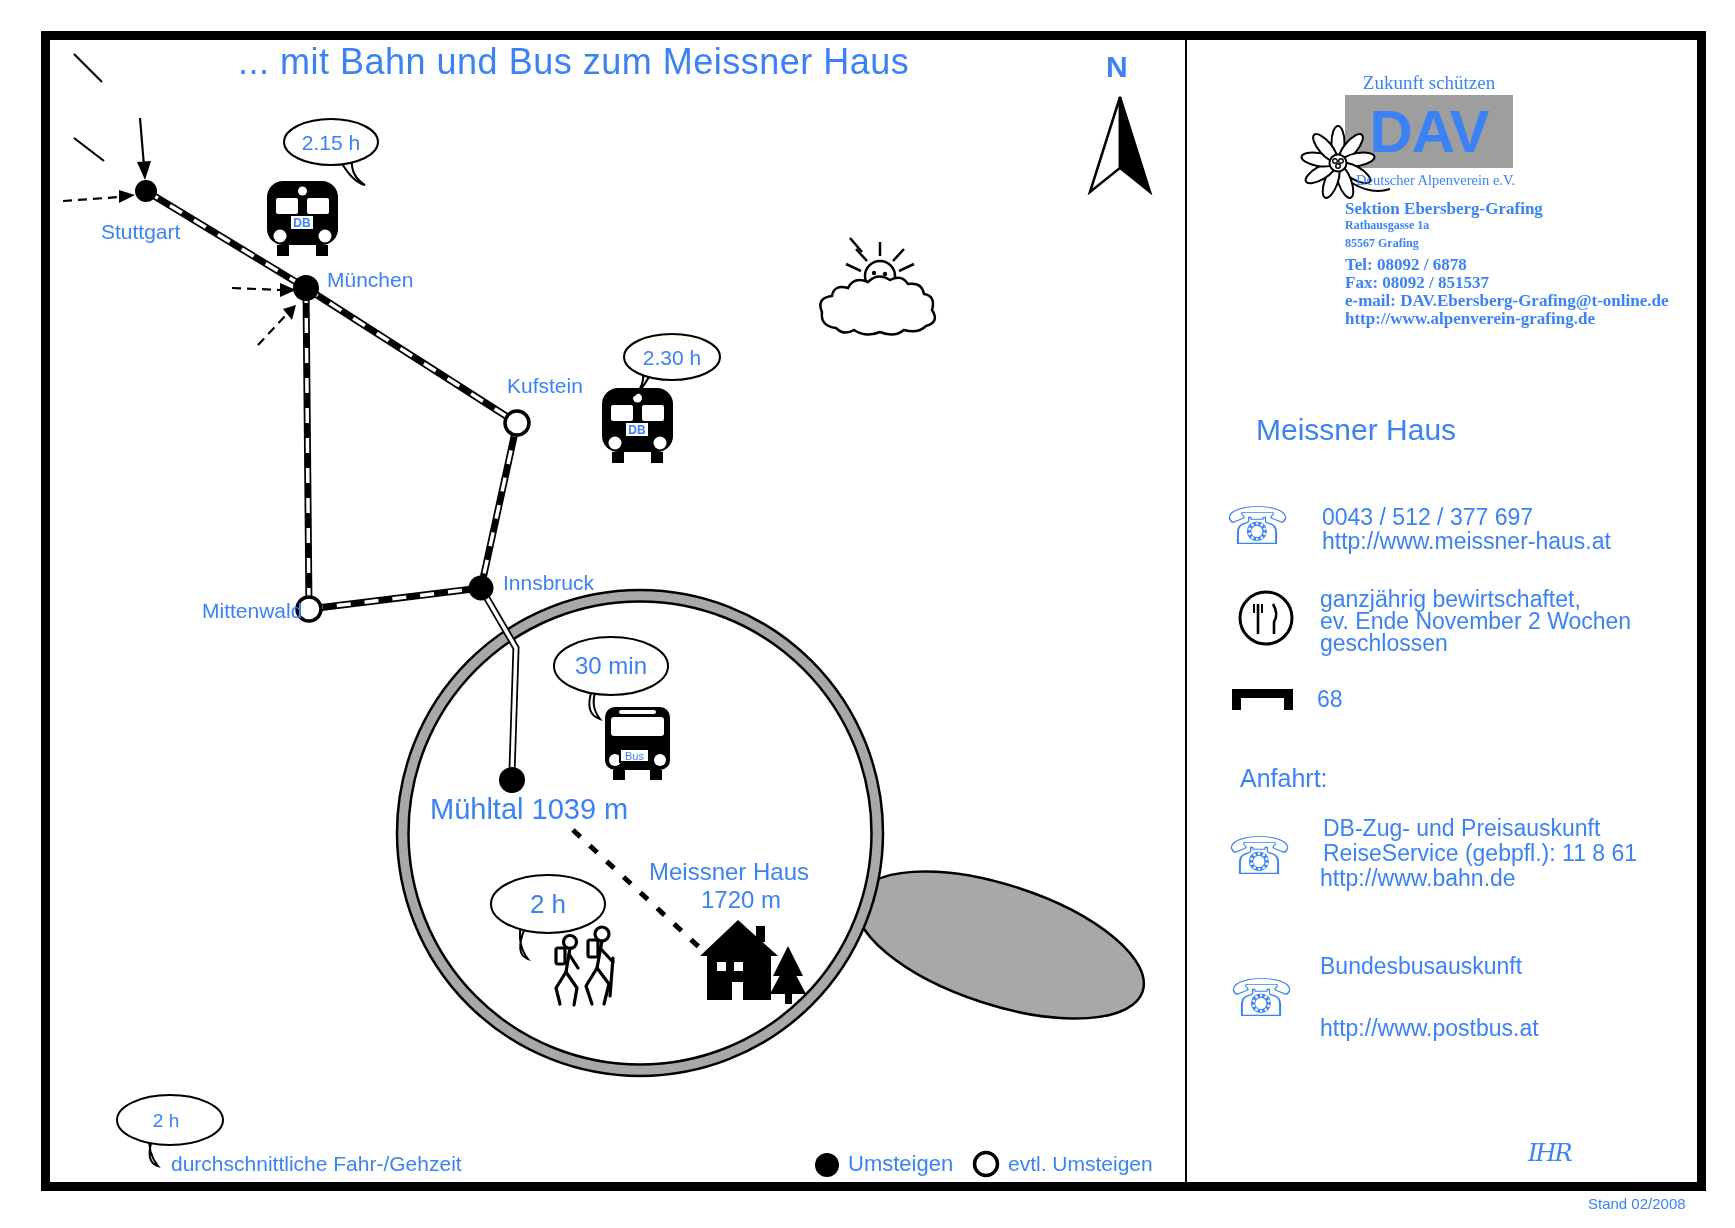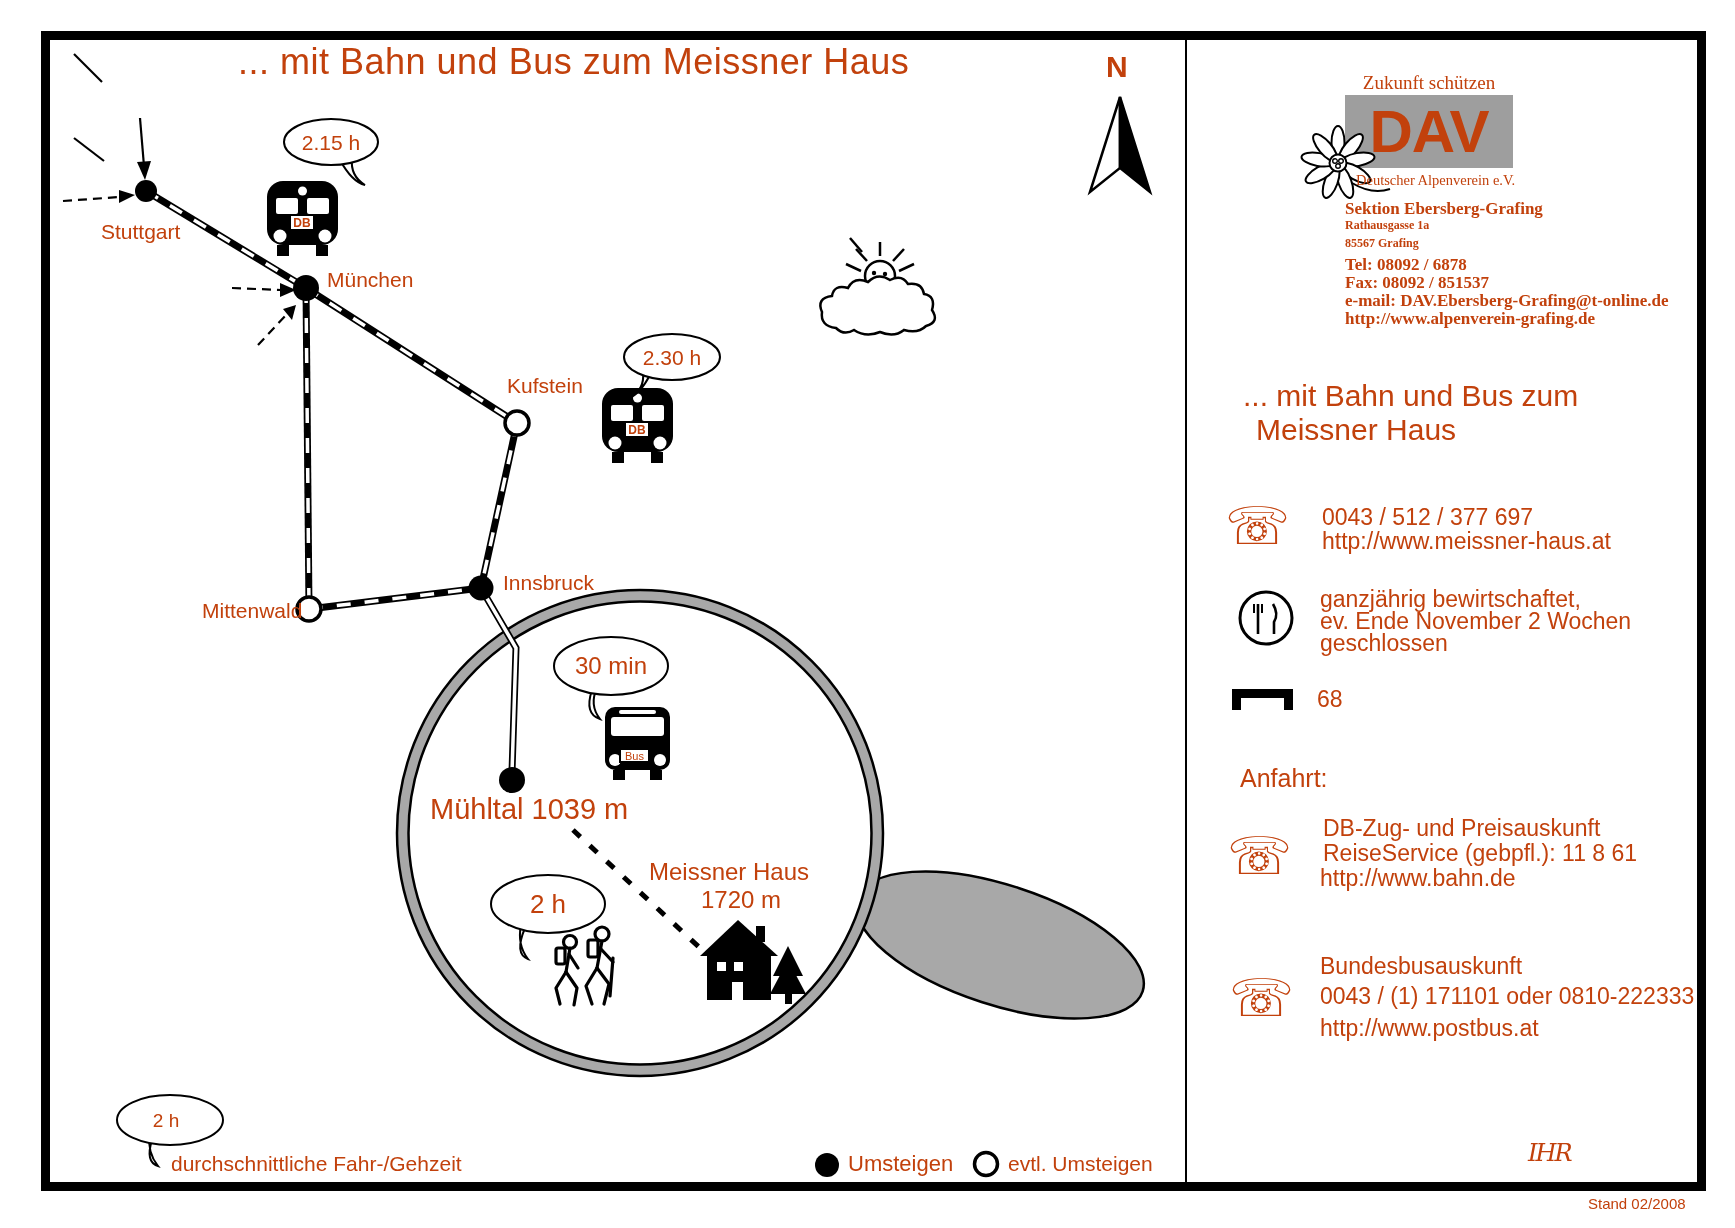--- a/index.html
+++ b/index.html
@@ -1,17 +1,17 @@
 <!DOCTYPE html>
 <html><head>
 <meta charset="utf-8">
 <style>
   html,body{margin:0;padding:0;background:#e8e8e8;}
   .page{position:relative;width:1735px;height:1228px;background:#fff;overflow:hidden;
-        font-family:"Liberation Sans",sans-serif;color:#c2410c;}
+        font-family:"Liberation Sans",sans-serif;color:#3b82f6;}
   .frame{position:absolute;left:41px;top:31px;width:1665px;height:1160px;
          border:9px solid #000;box-sizing:border-box;z-index:1;}
   .divider{position:absolute;left:1185px;top:40px;width:2px;height:1142px;background:#000;z-index:1;}
   .graybox{position:absolute;z-index:1;}
   .art{position:absolute;left:0;top:0;z-index:2;}
   .t{position:absolute;white-space:nowrap;z-index:3;line-height:1.12;}
   .ts{font-family:"Liberation Serif",serif;}
   .ctr{text-align:center;}
   .badge{position:absolute;z-index:3;background:#fff;border:2px solid #000;box-sizing:border-box;
          display:flex;align-items:center;justify-content:center;font-weight:bold;}
@@ -252,21 +252,20 @@
   <div class="t ts" style="left:1356px;top:172px;font-size:14.5px;">Deutscher Alpenverein e.V.</div>
 
   <div class="t ts" style="left:1345px;top:199px;font-size:17px;font-weight:bold;">Sektion Ebersberg-Grafing</div>
   <div class="t ts" style="left:1345px;top:219px;font-size:12px;font-weight:bold;">Rathausgasse 1a</div>
   <div class="t ts" style="left:1345px;top:237px;font-size:12px;font-weight:bold;">85567 Grafing</div>
   <div class="t ts" style="left:1345px;top:255px;font-size:17px;font-weight:bold;">Tel: 08092 / 6878</div>
   <div class="t ts" style="left:1345px;top:273px;font-size:17px;font-weight:bold;">Fax: 08092 / 851537</div>
   <div class="t ts" style="left:1345px;top:291px;font-size:17px;font-weight:bold;">e-mail: DAV.Ebersberg-Grafing@t-online.de</div>
   <div class="t ts" style="left:1345px;top:309px;font-size:17px;font-weight:bold;text-align:center;">http://www.alpenverein-grafing.de</div>
 
-  <div class="t" style="left:1243px;top:379px;font-size:30px;">... mit Bahn und Bus zum</div>
   <div class="t" style="left:1256px;top:413px;font-size:30px;">Meissner Haus</div>
 
   <div class="phone" style="left:1225px;top:500px;font-size:52px;">☏</div>
   <div class="t" style="left:1322px;top:505px;font-size:23px;">0043 / 512 / 377 697</div>
   <div class="t" style="left:1322px;top:529px;font-size:23px;">http://www.meissner-haus.at</div>
 
   <div class="t" style="left:1320px;top:587px;font-size:23px;">ganzjährig bewirtschaftet,</div>
   <div class="t" style="left:1320px;top:609px;font-size:23px;">ev. Ende November 2 Wochen</div>
   <div class="t" style="left:1320px;top:631px;font-size:23px;">geschlossen</div>
 
@@ -275,20 +274,19 @@
 
   <div class="t" style="left:1240px;top:764px;font-size:25px;">Anfahrt:</div>
 
   <div class="phone" style="left:1227px;top:830px;font-size:52px;">☏</div>
   <div class="t" style="left:1323px;top:816px;font-size:23px;">DB-Zug- und Preisauskunft</div>
   <div class="t" style="left:1323px;top:841px;font-size:23px;">ReiseService (gebpfl.): 11 8 61</div>
   <div class="t" style="left:1320px;top:866px;font-size:23px;">http://www.bahn.de</div>
 
   <div class="phone" style="left:1229px;top:972px;font-size:52px;">☏</div>
   <div class="t" style="left:1320px;top:954px;font-size:23px;">Bundesbusauskunft</div>
-  <div class="t" style="left:1320px;top:984px;font-size:23px;">0043 / (1) 171101 oder 0810-222333</div>
   <div class="t" style="left:1320px;top:1016px;font-size:23px;">http://www.postbus.at</div>
 
   <div class="t" style="left:1205px;top:1229px;font-size:20px;text-align:center;">Bearbeitet von Herbert Gubbey, DAV-Sektion Ebersberg-Grafing, 2010</div>
   <div class="t sig" style="left:1528px;top:1140px;font-size:24px;">IHR</div>
   <div class="t" style="left:1588px;top:1196px;font-size:15px;">Stand 02/2008</div>
 
 </div>
 
 </body></html>

